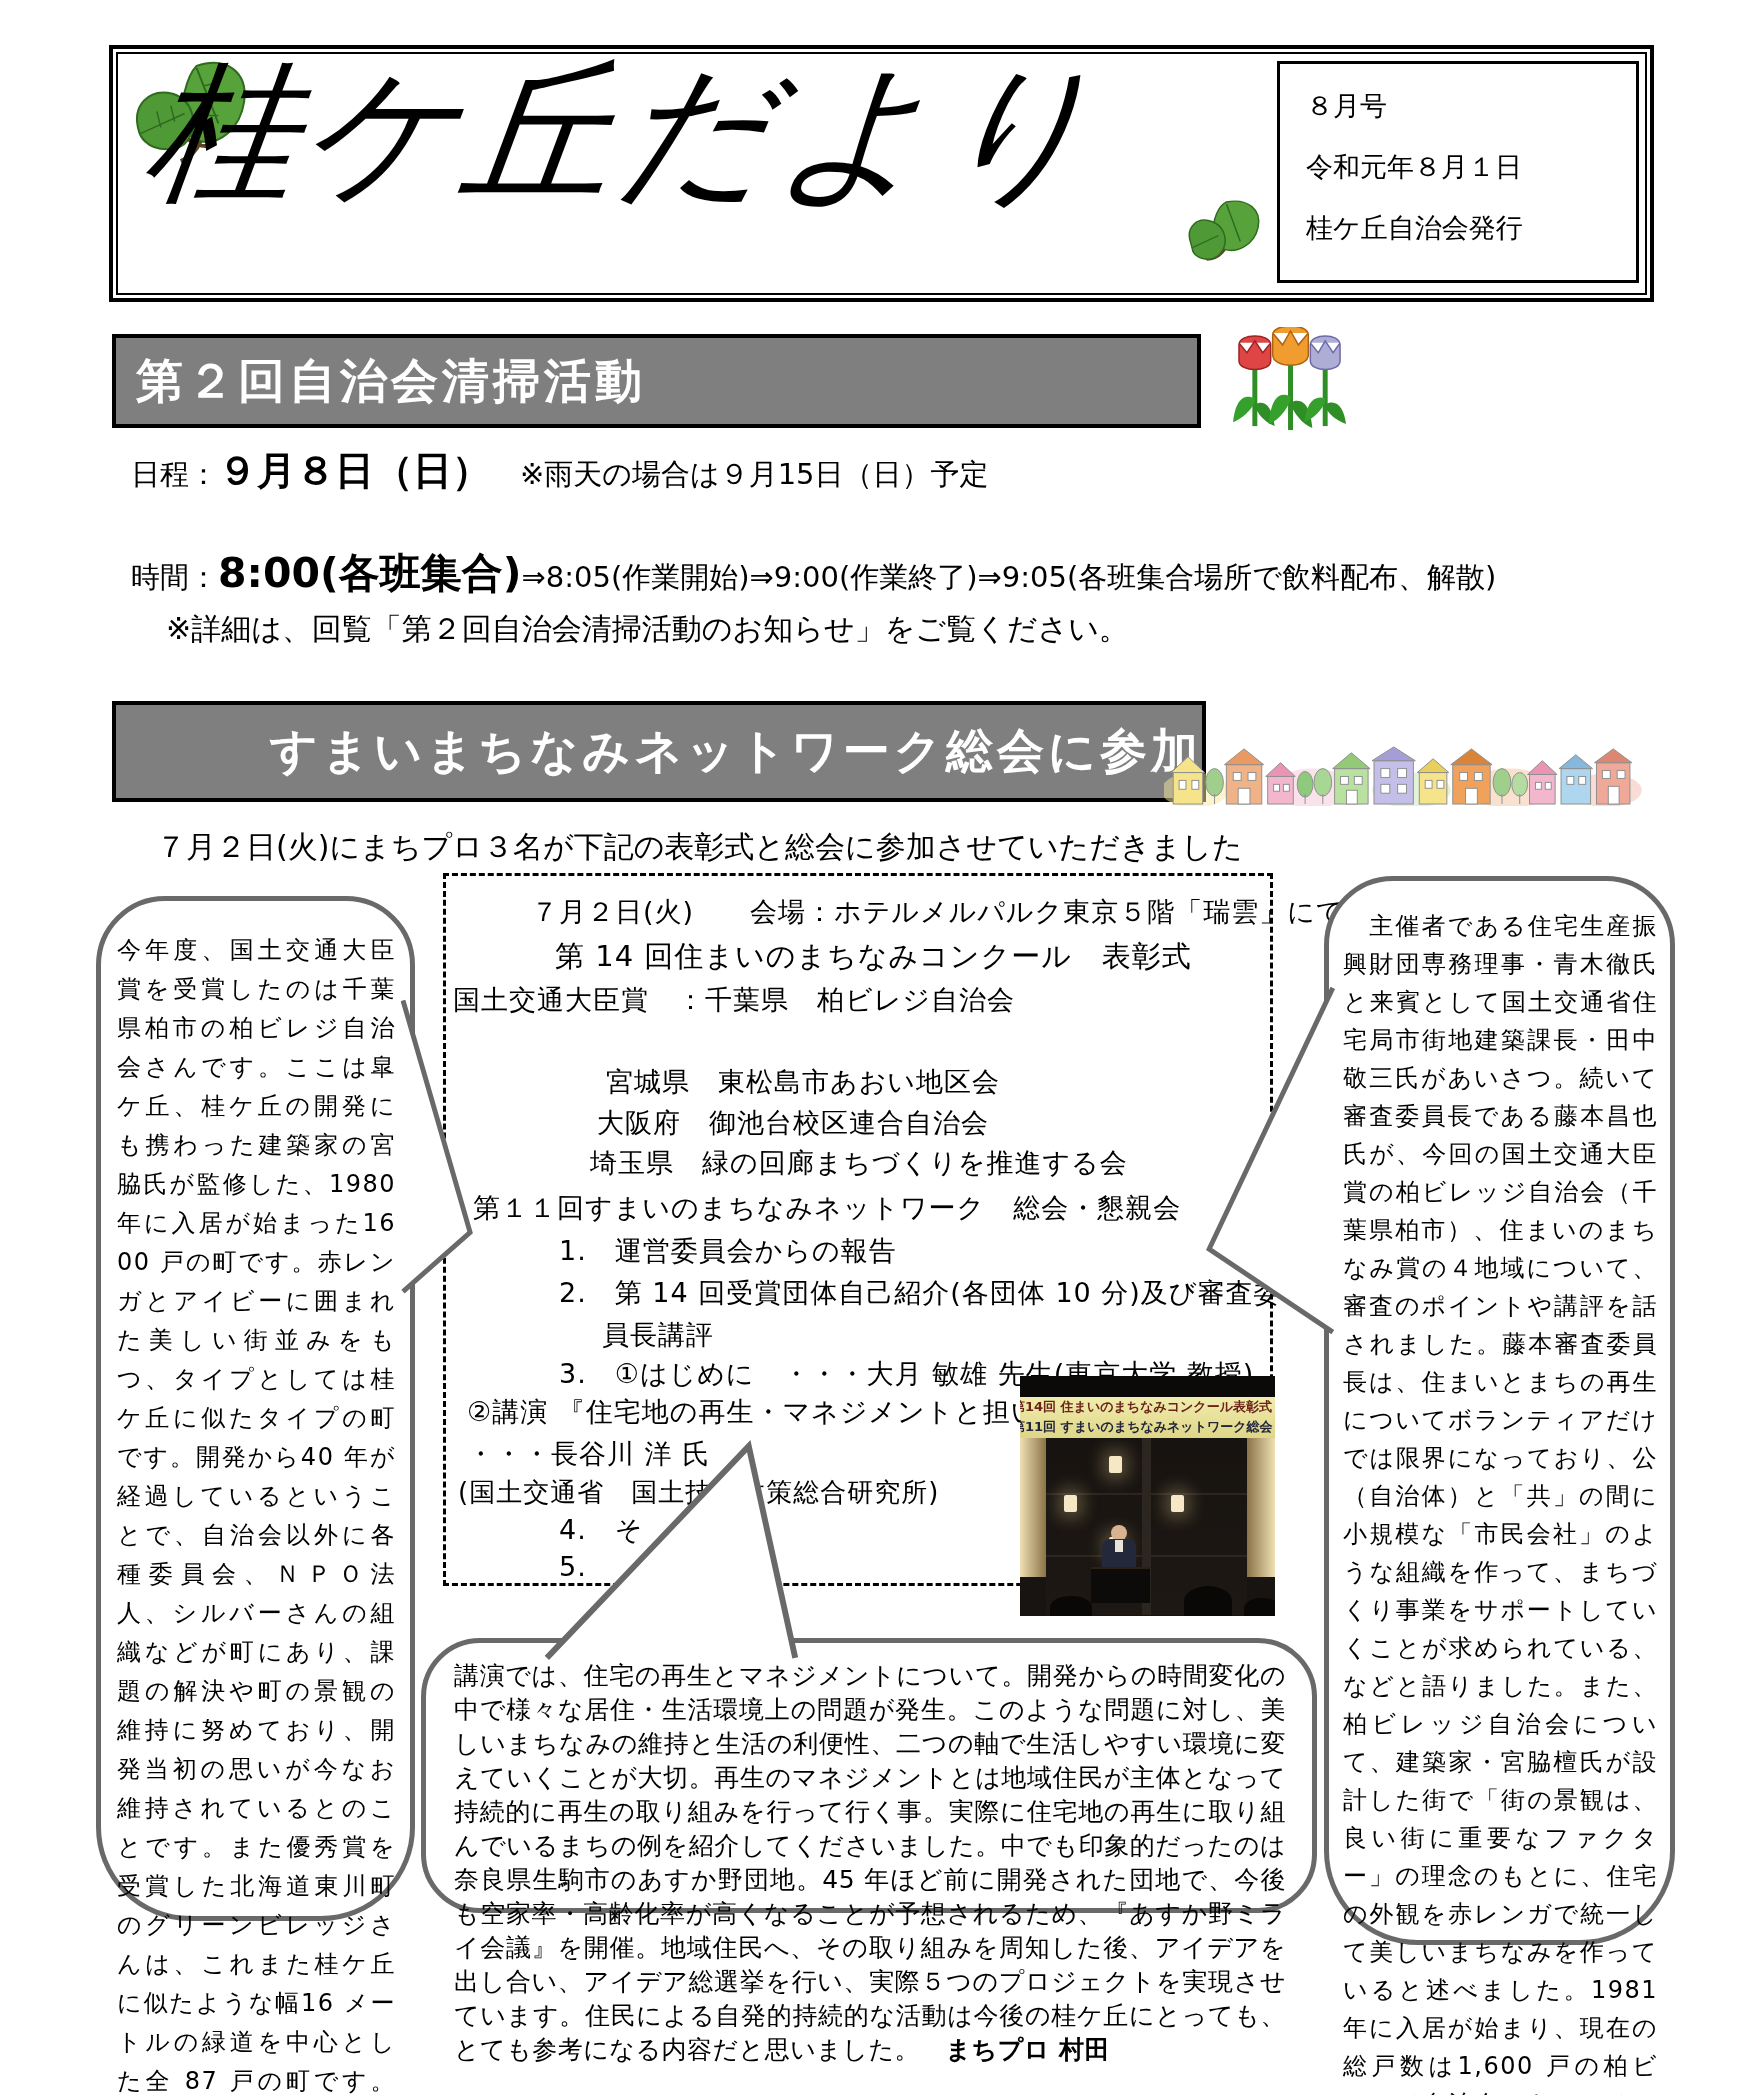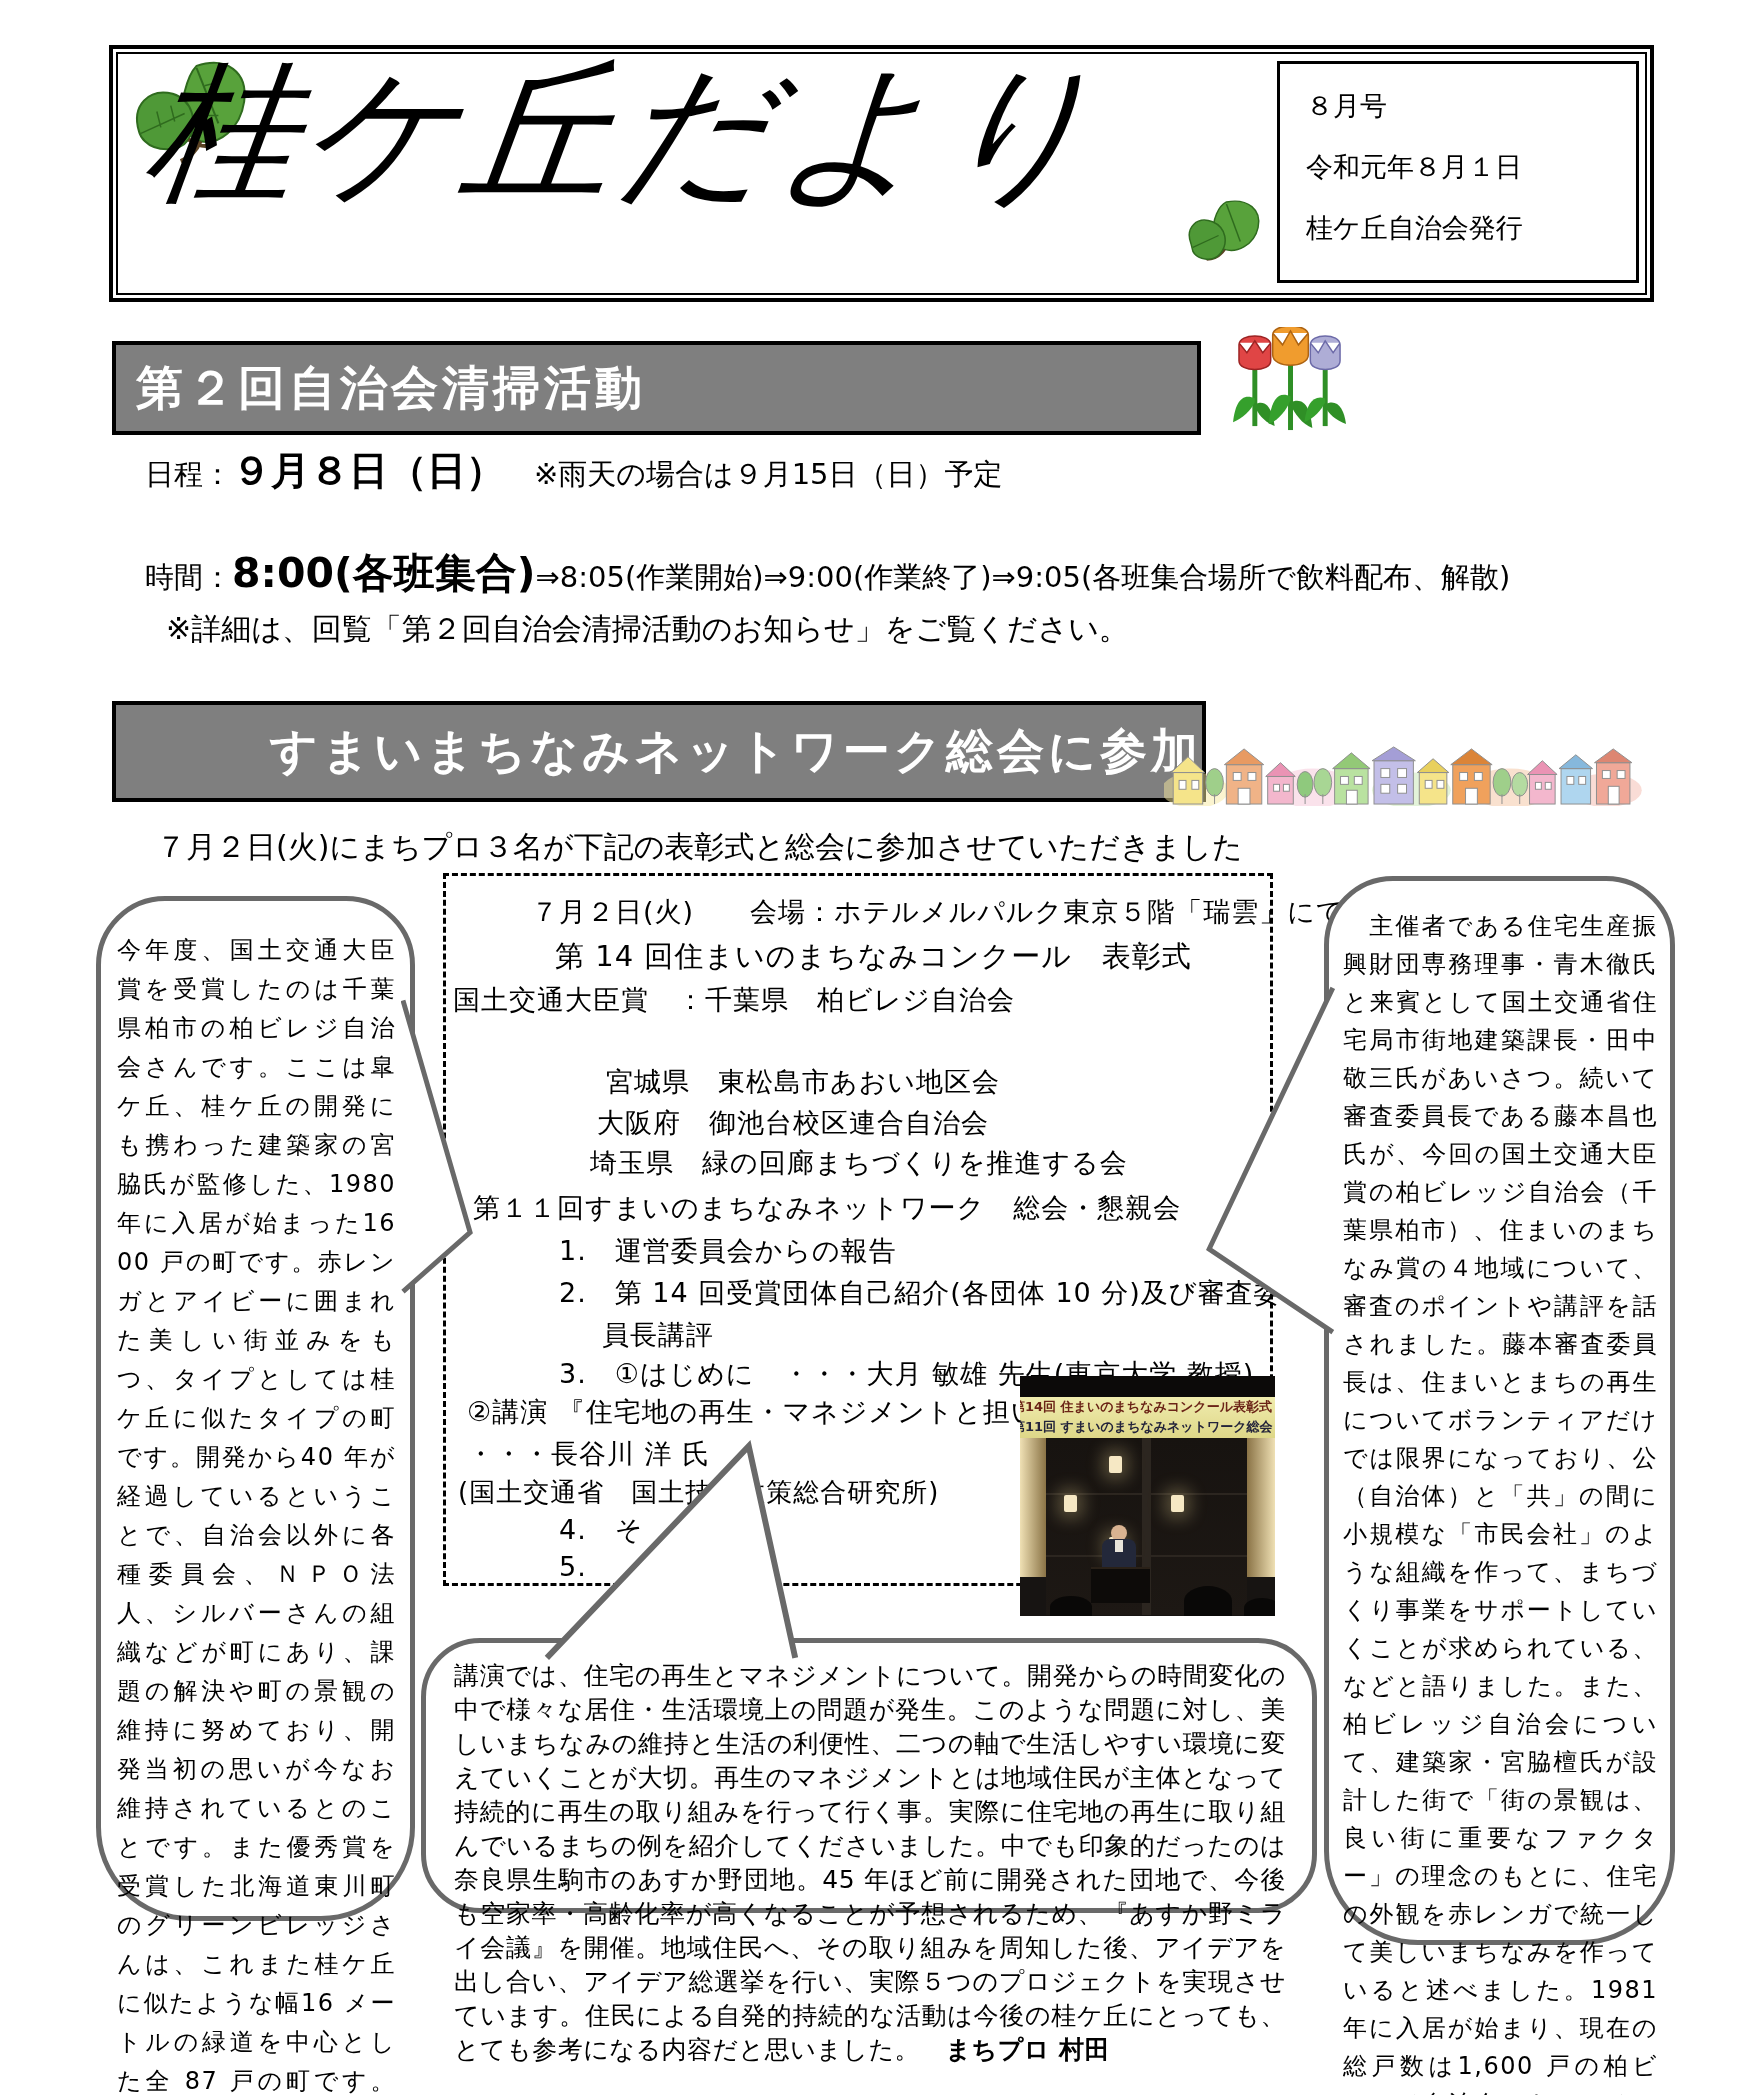--- a/index.html
+++ b/index.html
@@ -14,26 +14,26 @@
             font-style:italic;font-size:150px;letter-spacing:6px;transform:skewX(-7deg);
             white-space:nowrap;line-height:1;}
   .info-box{left:1277px;top:61px;width:362px;height:222px;border:3px solid #000;background:#fff;
             font-size:27px;line-height:1;padding:28px 0 0 26px;box-sizing:border-box;}
   .info-box div{margin-bottom:34px;white-space:nowrap;}
 
   
   .banner{background:#7f7f7f;border:4px solid #000;color:#fff;font-weight:bold;
           display:flex;align-items:center;padding-left:20px;letter-spacing:4px;
           font-size:47px;box-sizing:border-box;white-space:nowrap;}
-  .banner1{left:112px;top:341px;width:1089px;height:94px;text-align:right;}
+  .banner1{left:112px;top:334px;width:1089px;height:94px;text-align:right;}
   .banner2{left:112px;top:701px;width:1094px;height:101px;justify-content:flex-end;}
 
   
   .line{white-space:nowrap;}
-  .lab{font-size:29px;margin-left:14px;}
+  .lab{font-size:29px;}
   .big{font-size:39px;font-weight:bold;}
   .reg{font-size:29px;}
 
   
   .event-box{left:443px;top:873px;width:830px;height:713px;border:3px dashed #000;box-sizing:border-box;background:#fff;}
   .ev{position:absolute;font-size:27px;white-space:nowrap;letter-spacing:1px;}
 
   
   .bub{background:#fff;border:5px solid #696969;box-sizing:border-box;z-index:1;}
   .bub-left{left:96px;top:896px;width:319px;height:1025px;border-radius:69px 69px 94px 94px;}

